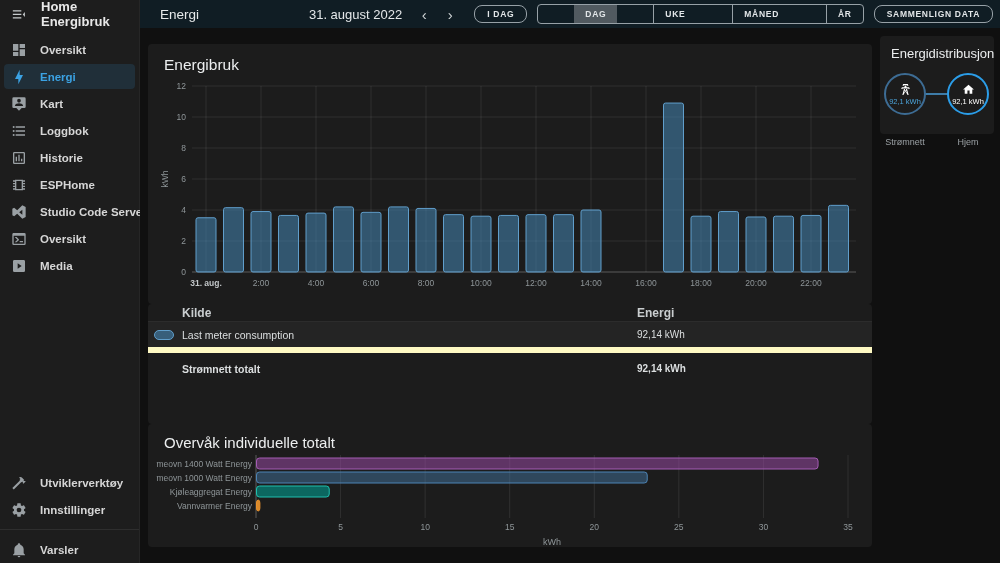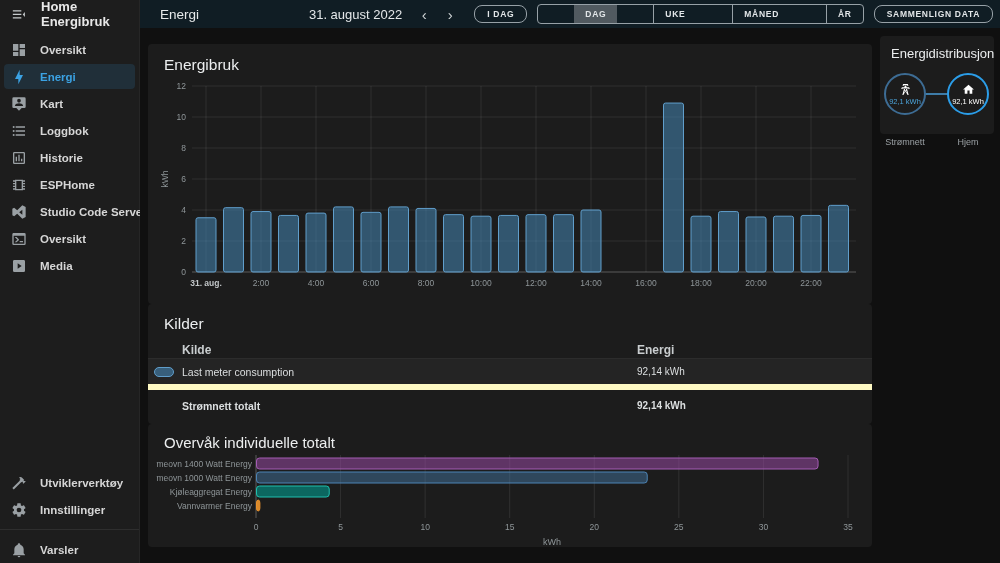--- a/index.html
+++ b/index.html
@@ -260,21 +260,20 @@
               <rect x="535" y="142.2" width="20" height="55.80000000000001" rx="2" fill="rgba(72,143,194,0.5)" stroke="#609ecb" stroke-width="1"></rect>
               <rect x="562.5" y="137.55" width="20" height="60.44999999999999" rx="2" fill="rgba(72,143,194,0.5)" stroke="#609ecb" stroke-width="1"></rect>
               <rect x="590" y="142.975" width="20" height="55.025000000000006" rx="2" fill="rgba(72,143,194,0.5)" stroke="#609ecb" stroke-width="1"></rect>
               <rect x="617.5" y="142.2" width="20" height="55.80000000000001" rx="2" fill="rgba(72,143,194,0.5)" stroke="#609ecb" stroke-width="1"></rect>
               <rect x="645" y="141.425" width="20" height="56.57499999999999" rx="2" fill="rgba(72,143,194,0.5)" stroke="#609ecb" stroke-width="1"></rect>
               <rect x="672.5" y="131.35000000000002" width="20" height="66.64999999999998" rx="2" fill="rgba(72,143,194,0.5)" stroke="#609ecb" stroke-width="1"></rect>
             </svg>
         </div>
 
         <div class="card card-sources">
-          <div class="src-title">Kilder</div>
           <div class="src-head">
             <span>Kilde</span>
             <span class="col-energy">Energi</span>
           </div>
           <div class="src-row striped">
             <span class="swatch"></span>
             <span class="src-name">Last meter consumption</span>
             <span class="src-val">92,14 kWh</span>
           </div>
           <div class="src-row total">

